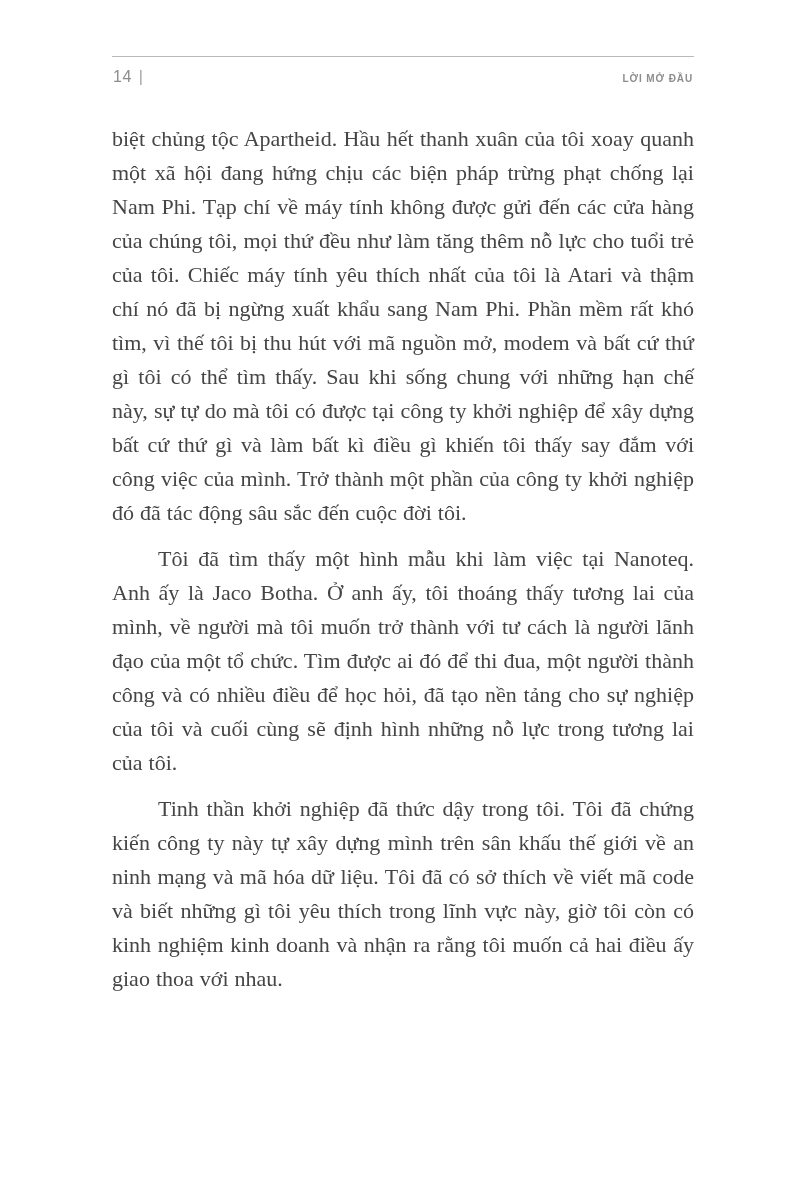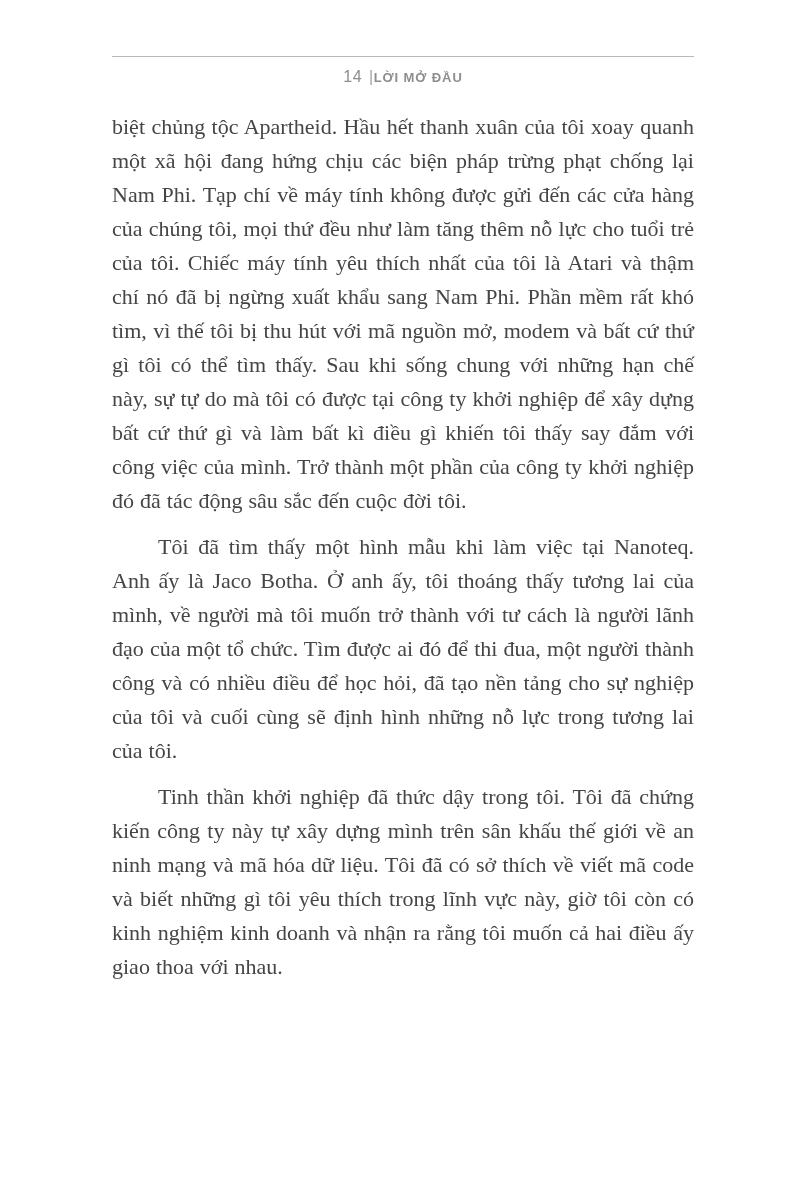--- a/index.html
+++ b/index.html
@@ -16,43 +16,43 @@
     background: #ffffff;
     padding: 56px 111px 0 112px;
   }
   .header-rule {
     border-top: 1px solid #b9b9b9;
     width: 100%;
     height: 0;
   }
   .page-header {
     display: flex;
-    justify-content: center;
+    justify-content: space-between;
     align-items: baseline;
     padding: 11px 1px 0 1px;
     font-family: "Liberation Sans", sans-serif;
   }
   .page-number-wrap {
     color: #8d8d8d;
     font-size: 16px;
     letter-spacing: 0.5px;
   }
   .page-number-wrap .divider {
     margin-left: 7px;
     color: #a0a0a0;
     font-weight: 300;
   }
   .running-head {
     color: #8d8d8d;
-    font-size: 13px;
+    font-size: 10px;
     font-weight: bold;
     letter-spacing: 0.9px;
   }
   .page-body {
-    margin-top: 24px;
+    margin-top: 36px;
     color: #454545;
     font-size: 22px;
     line-height: 34px;
     text-align: justify;
     word-spacing: 0.5px;
   }
   .page-body p { text-indent: 0; }
   .page-body p + p {
     margin-top: 12px;
     text-indent: 46px;

